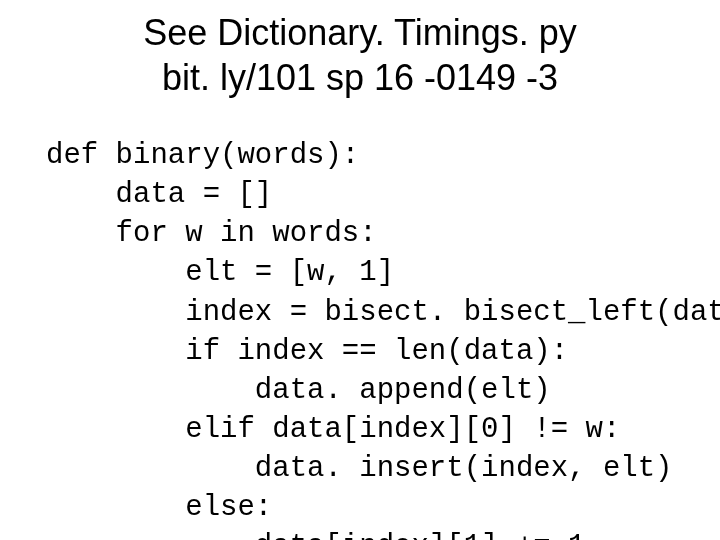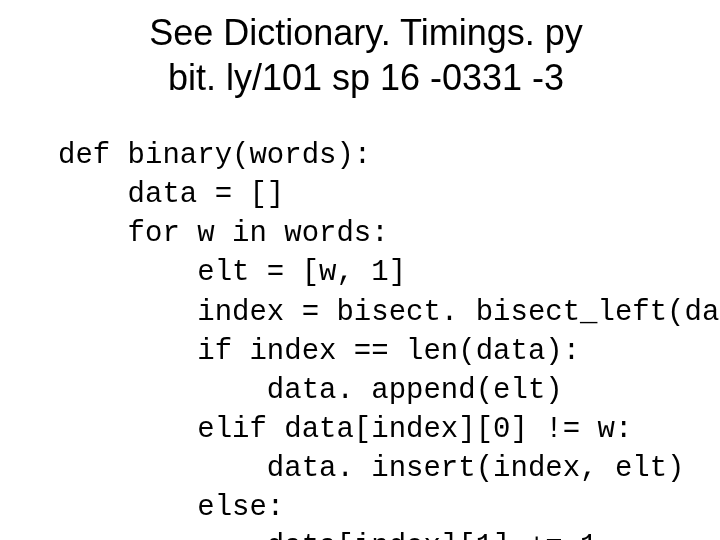--- a/index.html
+++ b/index.html
@@ -10,21 +10,20 @@
     background: #ffffff;
     font-family: Arial, Helvetica, sans-serif;
     color: #000000;
     overflow: hidden;
   }
   .slide {
     width: 100%;
     height: 100%;
     box-sizing: border-box;
     padding-top: 10px;
-    padding-left: 12px;
   }
   .title {
     text-align: center;
     font-size: 36px;
     line-height: 1.25;
     font-weight: normal;
   }
   .code {
     font-family: "Courier New", Courier, monospace;
     font-size: 29px;
@@ -33,21 +32,21 @@
     padding-left: 46px;
     padding-top: 36px;
   }
 </style>
 </head>
 <body>
 
 <div class="slide">
   <div class="title">
     <div>See Dictionary. Timings. py</div>
-    <div>bit. ly/101 sp 16 -0331 -3</div>
+    <div>bit. ly/101 sp 16 -0149 -3</div>
   </div>
   <div class="code">def binary(words):
     data = []
     for w in words:
         elt = [w, 1]
         index = bisect. bisect_left(data, elt)
         if index == len(data):
             data. append(elt)
         elif data[index][0] != w:
             data. insert(index, elt)

